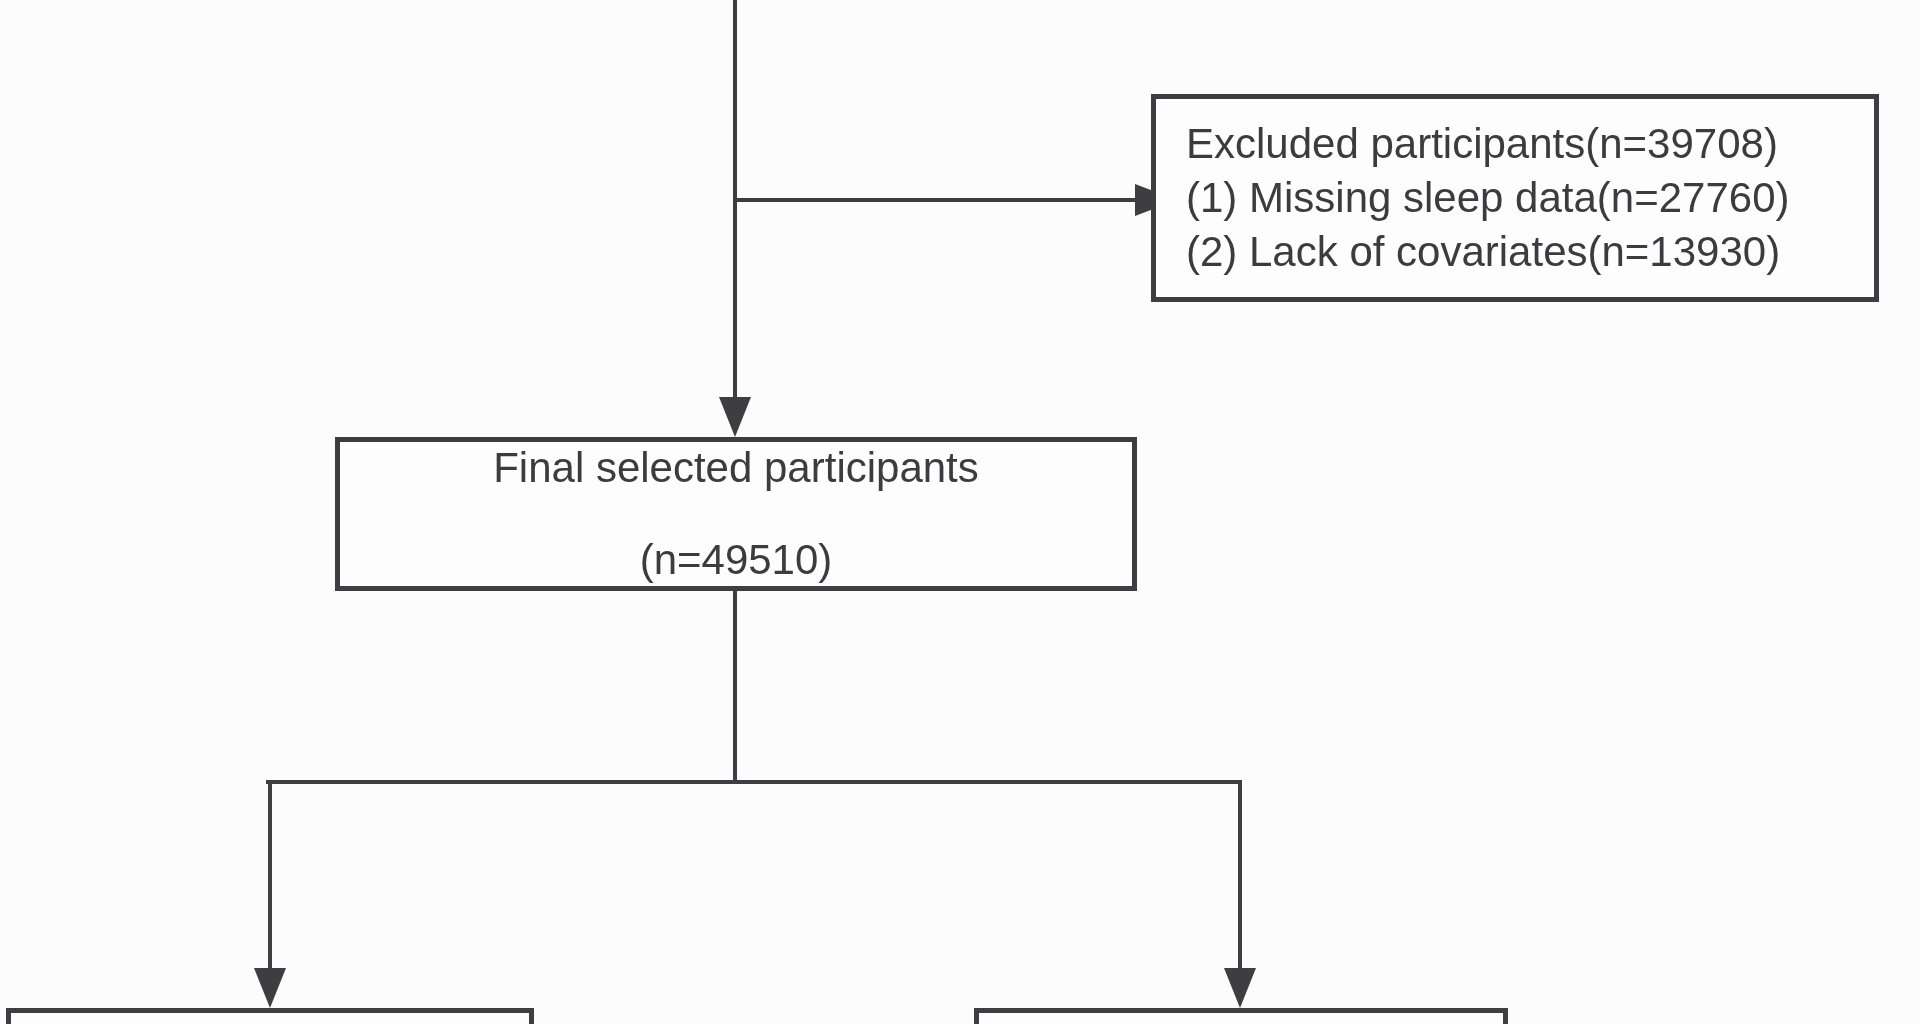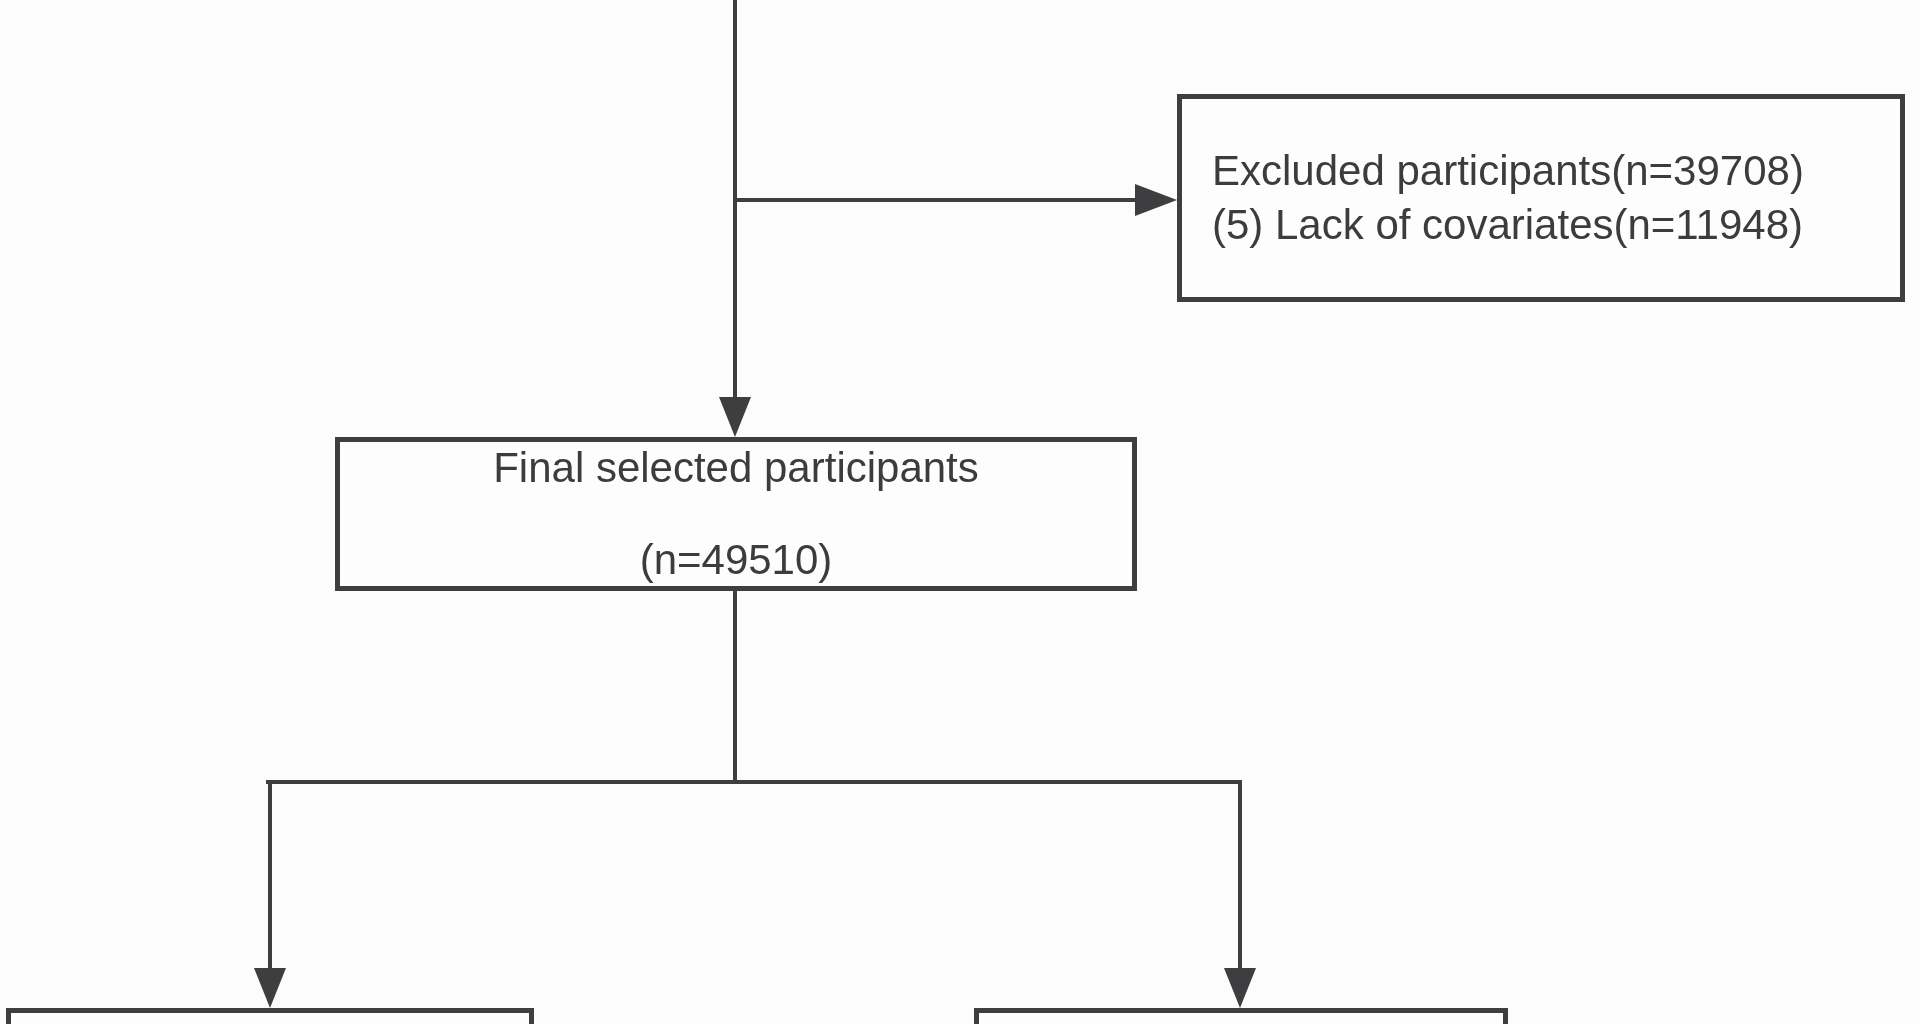--- a/index.html
+++ b/index.html
@@ -53,21 +53,21 @@
     flex-direction: column;
     justify-content: center;
   }
   .node.align-left { align-items: flex-start; padding-left: 30px; padding-right: 10px; }
   .node.align-center { align-items: center; text-align: center; gap: 38px; }
 
   
   #top-vline        { left: 733px; top: 0;     width: 4px;  height: 402px; }
   #excl-hline       { left: 733px; top: 198px; width: 404px; height: 4px; }
   #excl-arrowhead   { left: 1135px; top: 184px; }
-  #excluded-box     { left: 1177px; top: 94px;  width: 728px; height: 208px; }
+  #excluded-box     { left: 1151px; top: 94px;  width: 728px; height: 208px; }
   #final-arrowhead  { left: 719px; top: 397px; }
   #final-box        { left: 335px; top: 437px; width: 802px; height: 154px; }
   #mid-vline        { left: 733px; top: 589px; width: 4px;  height: 194px; }
   #split-hline      { left: 266px; top: 780px; width: 976px; height: 4px; }
   #left-vline       { left: 268px;  top: 780px; width: 4px; height: 188px; }
   #right-vline      { left: 1238px; top: 780px; width: 4px; height: 188px; }
   #left-arrowhead   { left: 254px;  top: 968px; }
   #right-arrowhead  { left: 1224px; top: 968px; }
   #bottom-left-box  { left: 6px;   top: 1008px; width: 528px; height: 96px; }
   #bottom-right-box { left: 974px; top: 1008px; width: 534px; height: 96px; }
@@ -77,21 +77,22 @@
 
 <div class="canvas">
 
   <div class="line" id="top-vline"></div>
 
   <div class="line" id="excl-hline"></div>
   <div class="arrow-right" id="excl-arrowhead"></div>
 
   <div class="node align-left" id="excluded-box">
     <div>Excluded participants(n=39708)</div>
-    <div>(5) Lack of covariates(n=11948)</div>
+    <div>(1) Missing sleep data(n=27760)</div>
+    <div>(2) Lack of covariates(n=13930)</div>
   </div>
 
   <div class="arrow-down" id="final-arrowhead"></div>
 
   <div class="node align-center" id="final-box">
     <div>Final selected participants</div>
     <div>(n=49510)</div>
   </div>
 
   <div class="line" id="mid-vline"></div>

